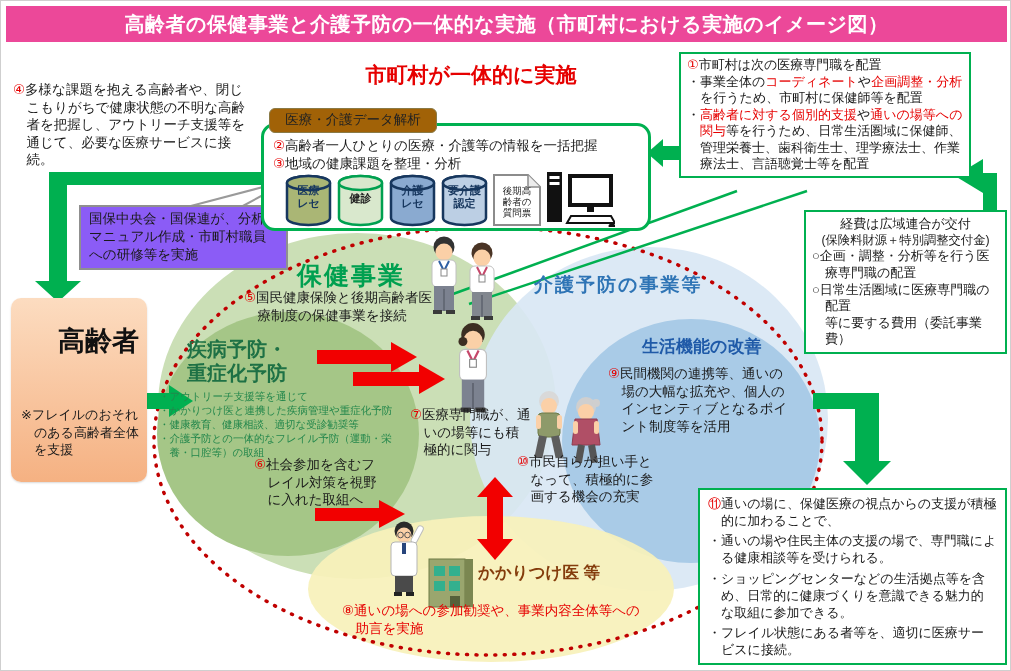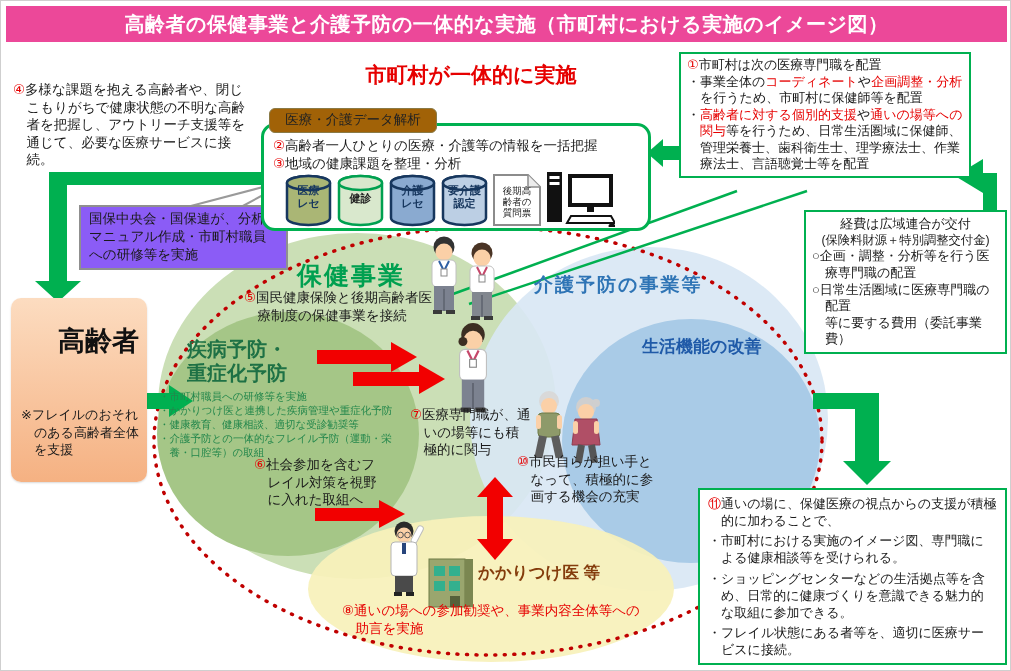--- a/index.html
+++ b/index.html
@@ -296,47 +296,50 @@
     <div style="padding-left:1em">等に要する費用（委託事業費）</div>
   </div>
 
   <div id="hoken-heading" class="abs">保健事業</div>
   <div id="item5" class="abs txt hang">
     <span class="red">⑤</span><span>国民健康保険と後期高齢者医療制度の保健事業を接続</span>
   </div>
   <div id="disease-title" class="abs">疾病予防・
 重症化予防</div>
   <div id="disease-bullets" class="abs">
-    <div class="hang">・市町村職員への研修等を実施</div>
+    <div class="hang">・アウトリーチ支援等を通じて</div>
       <div class="hang">・かかりつけ医と連携した疾病管理や重症化予防</div>
       <div class="hang">・健康教育、健康相談、適切な受診勧奨等</div>
       <div class="hang">・介護予防との一体的なフレイル予防（運動・栄養・口腔等）の取組</div>
   </div>
   <div id="item6" class="abs txt hang">
     <span class="red">⑥</span><span>社会参加を含むフレイル対策を視野に入れた取組へ</span>
   </div>
   <div id="item7" class="abs txt hang">
     <span class="red">⑦</span><span>医療専門職が、通いの場等にも積極的に関与</span>
   </div>
 
   <div id="kaigo-heading" class="abs">介護予防の事業等</div>
   <div id="kino-title" class="abs">生活機能の改善</div>
+  <div id="item9" class="abs txt hang">
+    <span class="red">⑨</span><span>民間機関の連携等、通いの場の大幅な拡充や、個人のインセンティブとなるポイント制度等を活用</span>
+  </div>
   <div id="item10" class="abs txt hang">
     <span class="red">⑩</span><span>市民自らが担い手となって、積極的に参画する機会の充実</span>
   </div>
 
   <div id="kakaritsuke-heading" class="abs">かかりつけ医 等</div>
   <div id="item8" class="abs txt hang">
     <span>⑧</span><span>通いの場への参加勧奨や、事業内容全体等への助言を実施</span>
   </div>
 
   <div id="support-box" class="abs gbox">
     <div class="hang">
       <span class="red">⑪</span><span>通いの場に、保健医療の視点からの支援が積極的に加わることで、</span>
     </div>
     <div>
-      <div class="hang bullet">・市町村における実施のイメージ図、専門職による健康相談等を受けられる。</div>
+      <div class="hang bullet">・通いの場や住民主体の支援の場で、専門職による健康相談等を受けられる。</div>
         <div class="hang bullet">・ショッピングセンターなどの生活拠点等を含め、日常的に健康づくりを意識できる魅力的な取組に参加できる。</div>
         <div class="hang bullet">・フレイル状態にある者等を、適切に医療サービスに接続。</div>
     </div>
   </div>
 
 </div>
 
 </body></html>

